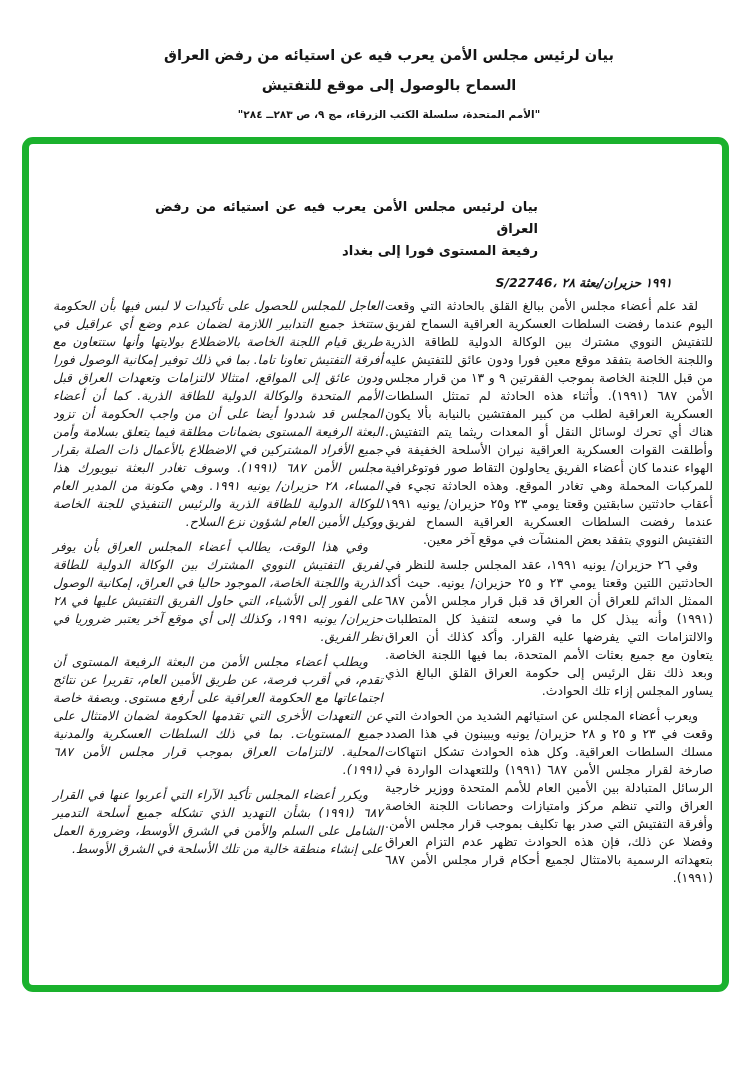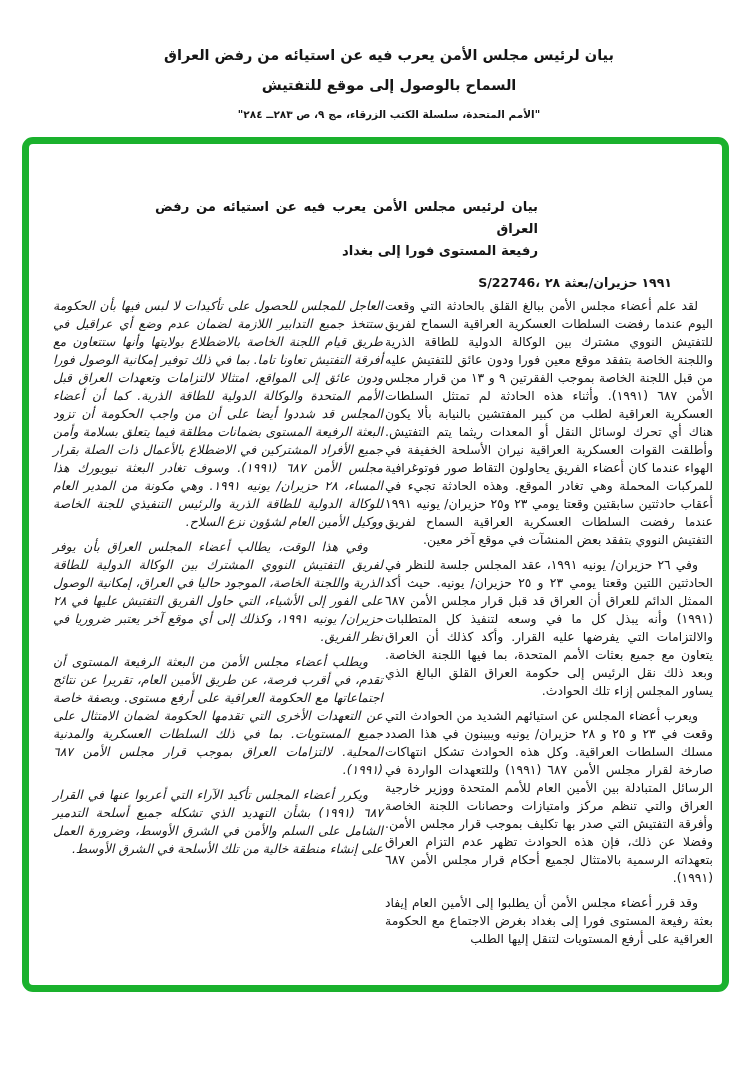--- a/index.html
+++ b/index.html
@@ -24,21 +24,21 @@
     position:absolute;top:52px;right:184px;width:383px;direction:rtl;
     font-weight:bold;font-size:13.2px;line-height:22px;
   }
   .doc-title .tl-just{text-align:justify;text-align-last:justify;}
   .doc-title .tl-last{text-align:right;}
   
   .doc-meta{
     position:absolute;top:131px;right:50px;direction:ltr;
     font-weight:bold;font-size:12.5px;white-space:nowrap;
   }
-  .doc-meta span{unicode-bidi:isolate;}
+  .doc-meta span{unicode-bidi:isolate;font-style:italic;}
   .doc-meta .sep{margin-right:5px;}
   .doc-meta .gap{margin-right:4px;}
   
   .col{
     position:absolute;top:153px;direction:rtl;text-align:justify;
     font-size:12.4px;line-height:18px;
   }
   .col-right{right:9px;width:328px;}
   .col-left{left:24px;width:330px;font-style:italic;}
   .para{margin:0 0 7px 0;}
@@ -63,21 +63,20 @@
     </div>
 
     <div class="doc-meta">
       <span>S/22746</span><span class="sep">،</span><span class="gap">٢٨</span><span class="gap" dir="rtl">حزيران/بعثة</span><span>١٩٩١</span>
     </div>
 
     <div class="col col-right">
       <p class="para indent">لقد علم أعضاء مجلس الأمن ببالغ القلق بالحادثة التي وقعت اليوم عندما رفضت السلطات العسكرية العراقية السماح لفريق للتفتيش النووي مشترك بين الوكالة الدولية للطاقة الذرية واللجنة الخاصة بتفقد موقع معين فورا ودون عائق للتفتيش عليه من قبل اللجنة الخاصة بموجب الفقرتين ٩ و ١٣ من قرار مجلس الأمن ٦٨٧ (١٩٩١). وأثناء هذه الحادثة لم تمتثل السلطات العسكرية العراقية لطلب من كبير المفتشين بالنيابة بألا يكون هناك أي تحرك لوسائل النقل أو المعدات ريثما يتم التفتيش. وأطلقت القوات العسكرية العراقية نيران الأسلحة الخفيفة في الهواء عندما كان أعضاء الفريق يحاولون التقاط صور فوتوغرافية للمركبات المحملة وهي تغادر الموقع. وهذه الحادثة تجيء في أعقاب حادثتين سابقتين وقعتا يومي ٢٣ و٢٥ حزيران/ يونيه ١٩٩١ عندما رفضت السلطات العسكرية العراقية السماح لفريق التفتيش النووي بتفقد بعض المنشآت في موقع آخر معين.</p>
       <p class="para indent">وفي ٢٦ حزيران/ يونيه ١٩٩١، عقد المجلس جلسة للنظر في الحادثتين اللتين وقعتا يومي ٢٣ و ٢٥ حزيران/ يونيه. حيث أكد الممثل الدائم للعراق أن العراق قد قبل قرار مجلس الأمن ٦٨٧ (١٩٩١) وأنه يبذل كل ما في وسعه لتنفيذ كل المتطلبات والالتزامات التي يفرضها عليه القرار. وأكد كذلك أن العراق يتعاون مع جميع بعثات الأمم المتحدة، بما فيها اللجنة الخاصة. وبعد ذلك نقل الرئيس إلى حكومة العراق القلق البالغ الذي يساور المجلس إزاء تلك الحوادث.</p>
       <p class="para indent">ويعرب أعضاء المجلس عن استيائهم الشديد من الحوادث التي وقعت في ٢٣ و ٢٥ و ٢٨ حزيران/ يونيه  ويبينون في هذا الصدد مسلك السلطات العراقية. وكل هذه الحوادث تشكل انتهاكات صارخة لقرار مجلس الأمن ٦٨٧ (١٩٩١) وللتعهدات الواردة في الرسائل المتبادلة بين الأمين العام للأمم المتحدة ووزير خارجية العراق والتي تنظم مركز وامتيازات وحصانات اللجنة الخاصة وأفرقة التفتيش التي صدر بها تكليف بموجب قرار مجلس الأمن. وفضلا عن ذلك، فإن هذه الحوادث تظهر عدم التزام العراق بتعهداته الرسمية بالامتثال لجميع أحكام قرار مجلس الأمن ٦٨٧ (١٩٩١).</p>
-      <p class="para indent">وقد قرر أعضاء مجلس الأمن أن يطلبوا إلى الأمين العام إيفاد بعثة رفيعة المستوى فورا إلى بغداد بغرض الاجتماع مع الحكومة العراقية على أرفع المستويات لتنقل إليها الطلب</p>
     </div>
 
     <div class="col col-left">
       <p class="para">العاجل للمجلس للحصول على تأكيدات لا لبس فيها بأن الحكومة ستتخذ جميع التدابير اللازمة لضمان عدم وضع أي عراقيل في طريق قيام اللجنة الخاصة بالاضطلاع بولايتها وأنها ستتعاون مع أفرقة التفتيش تعاونا تاما. بما في ذلك توفير إمكانية الوصول فورا ودون عائق إلى المواقع، امتثالا لالتزامات وتعهدات العراق قبل الأمم المتحدة والوكالة الدولية للطاقة الذرية. كما أن أعضاء المجلس قد شددوا أيضا على أن من واجب الحكومة أن تزود البعثة الرفيعة المستوى بضمانات مطلقة فيما يتعلق بسلامة وأمن جميع الأفراد المشتركين في الاضطلاع بالأعمال ذات الصلة بقرار مجلس الأمن ٦٨٧ (١٩٩١). وسوف تغادر البعثة نيويورك هذا المساء، ٢٨ حزيران/ يونيه ١٩٩١. وهي مكونة من المدير العام للوكالة الدولية للطاقة الذرية والرئيس التنفيذي للجنة الخاصة ووكيل الأمين العام لشؤون نزع السلاح.</p>
       <p class="para indent">وفي هذا الوقت، يطالب أعضاء المجلس العراق بأن يوفر لفريق التفتيش النووي المشترك بين الوكالة الدولية للطاقة الذرية واللجنة الخاصة، الموجود حاليا في العراق، إمكانية الوصول على الفور إلى الأشياء، التي حاول الفريق التفتيش عليها في ٢٨ حزيران/ يونيه ١٩٩١، وكذلك إلى أي موقع آخر يعتبر ضروريا في نظر الفريق.</p>
       <p class="para indent">ويطلب أعضاء مجلس الأمن من البعثة الرفيعة المستوى أن تقدم، في أقرب فرصة، عن طريق الأمين العام، تقريرا عن نتائج اجتماعاتها مع الحكومة العراقية على أرفع مستوى. وبصفة خاصة عن التعهدات الأخرى التي تقدمها الحكومة لضمان الامتثال على جميع المستويات. بما في ذلك السلطات العسكرية والمدنية المحلية. لالتزامات العراق بموجب قرار مجلس الأمن ٦٨٧ (١٩٩١).</p>
       <p class="para indent">ويكرر أعضاء المجلس تأكيد الآراء التي أعربوا عنها في القرار ٦٨٧ (١٩٩١) بشأن التهديد الذي تشكله جميع أسلحة التدمير الشامل على السلم والأمن في الشرق الأوسط، وضرورة العمل على إنشاء منطقة خالية من تلك الأسلحة في الشرق الأوسط.</p>
     </div>
 
   </div>

